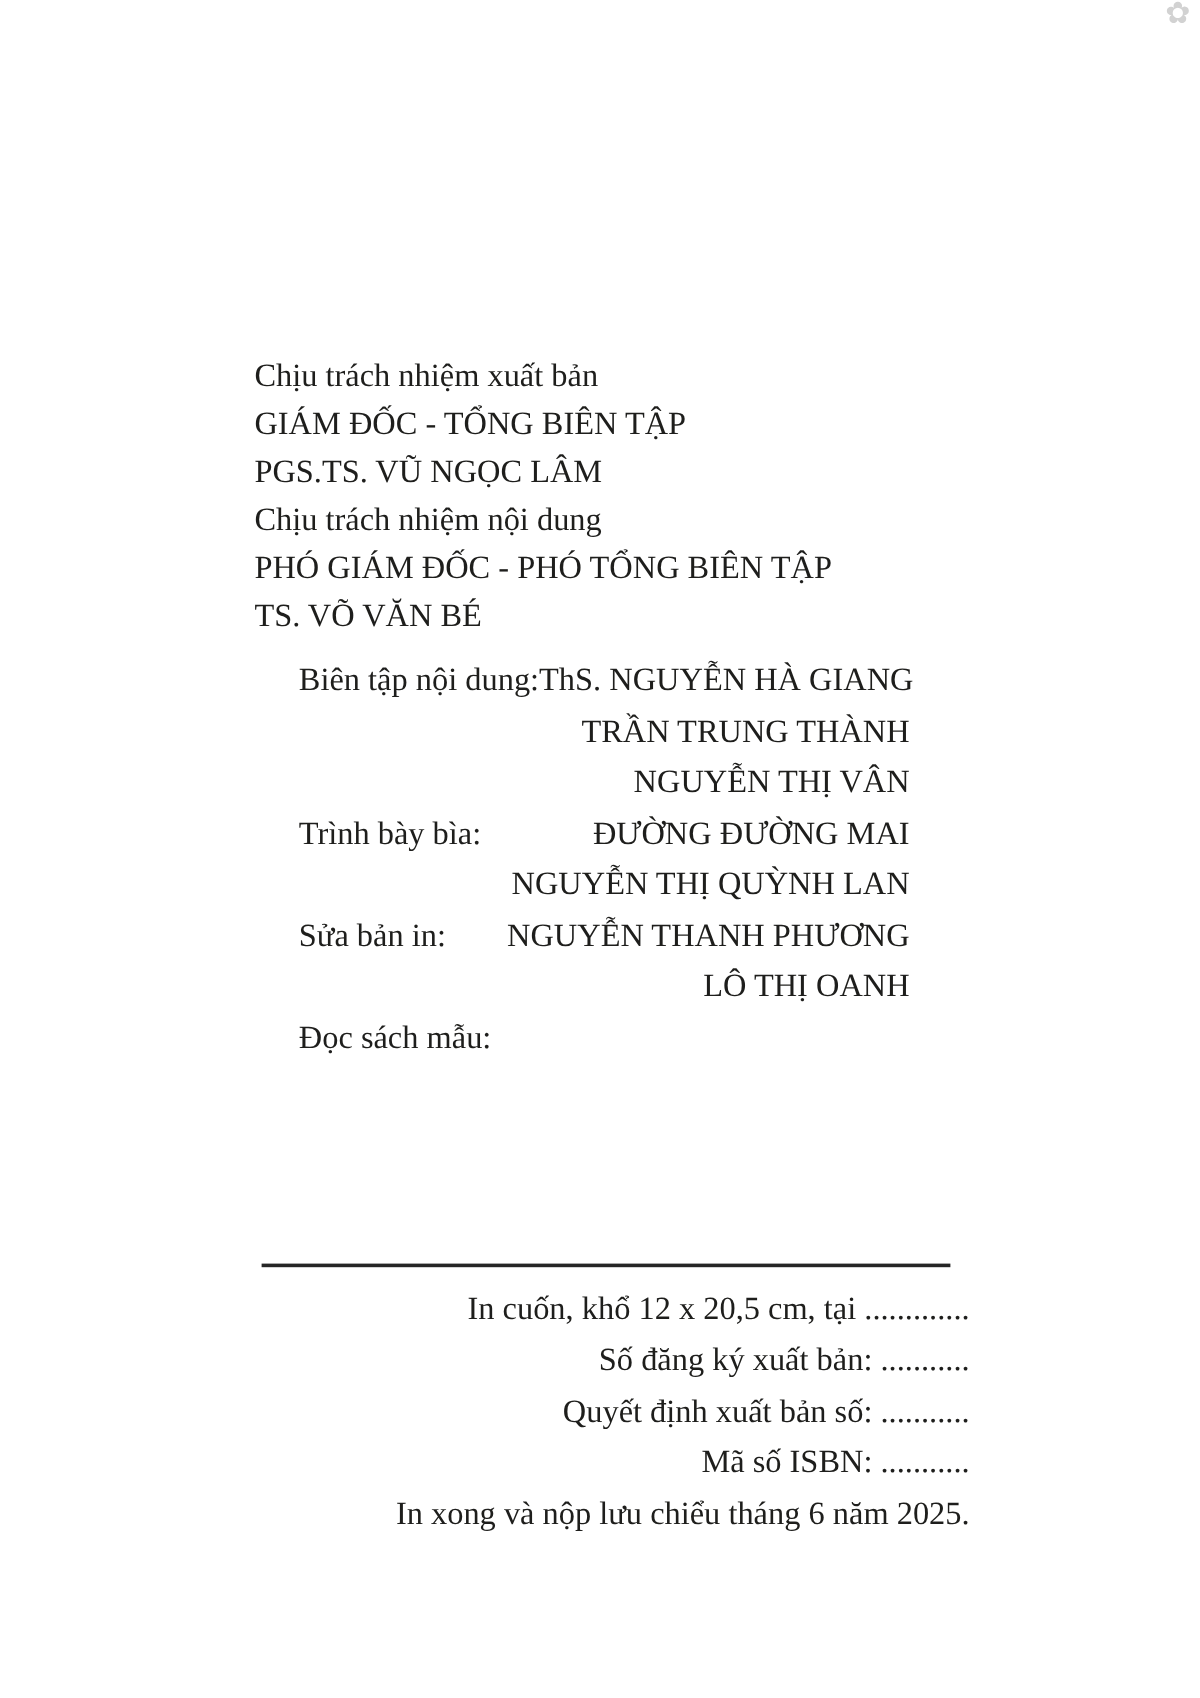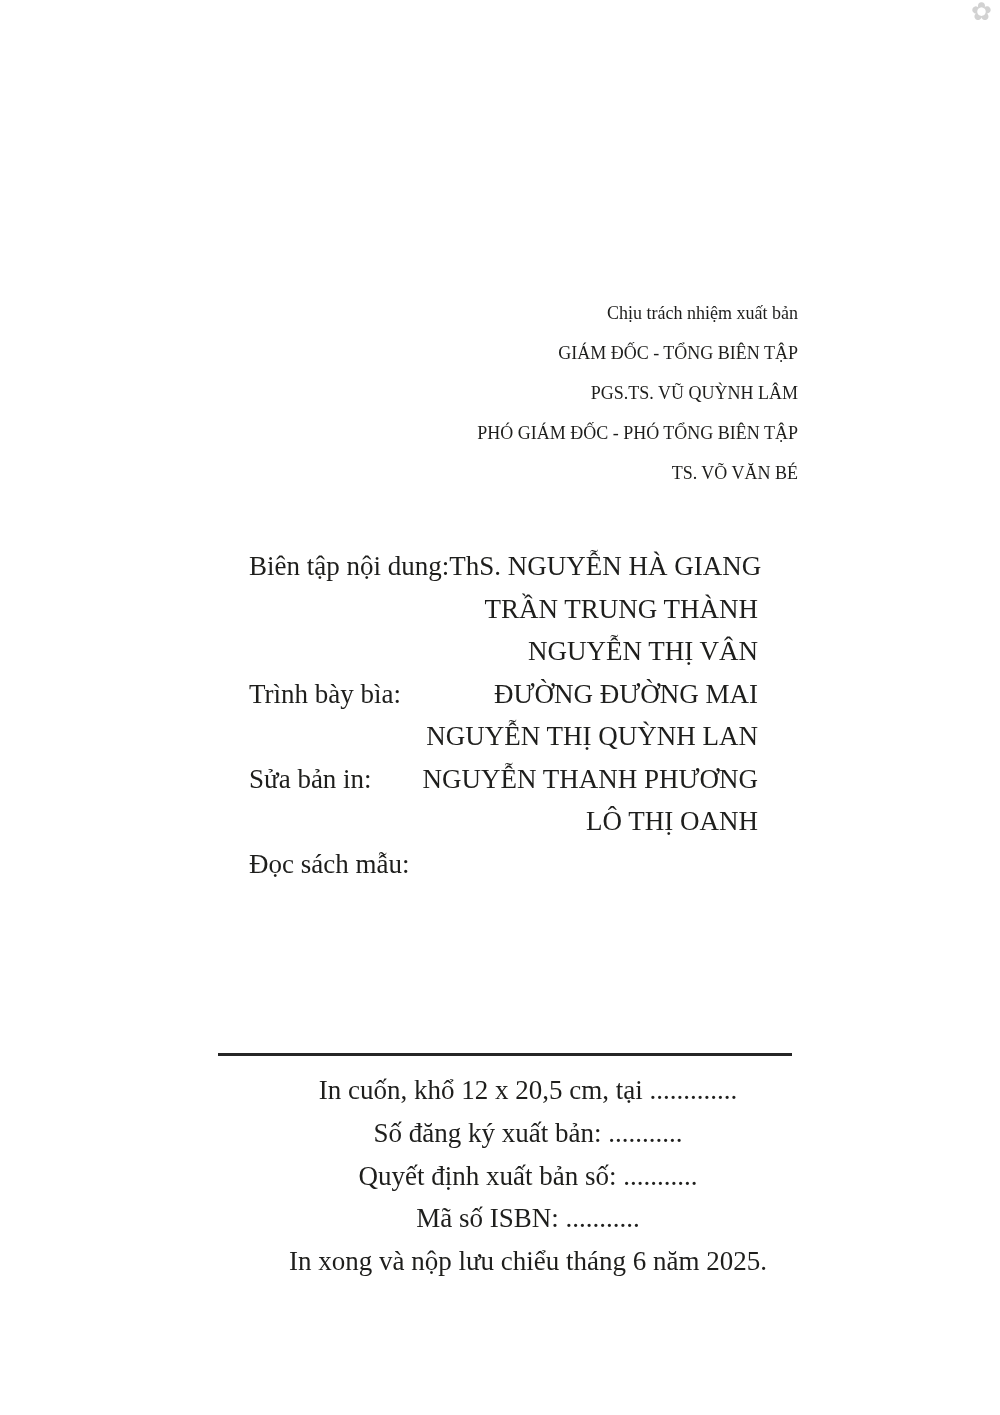--- a/index.html
+++ b/index.html
@@ -24,22 +24,22 @@
     line-height: 30px;
     color: #d2d2d2;
     user-select: none;
   }
   
   .resp-block {
     position: absolute;
     top: 293px;
     left: 212px;
     width: 586px;
-    text-align: right;
-    font-size: 18px;
+    text-align: left;
+    font-size: 27px;
     line-height: 40px;
     white-space: nowrap;
   }
   
   .credits {
     position: absolute;
     top: 545px;
     left: 249px;
     width: 509px;
     font-size: 27px;
@@ -59,39 +59,40 @@
     top: 1053px;
     left: 218px;
     width: 574px;
     height: 3px;
     background: #262626;
   }
   
   .printing {
     position: absolute;
     top: 1069px;
-    left: 228px;
+    left: 208px;
     width: 600px;
     font-size: 27px;
     line-height: 42.8px;
-    text-align: center;
+    text-align: right;
     white-space: nowrap;
   }
 </style>
 </head>
 <body>
 
 <div class="page">
 
   <span class="corner-flower" style="color: rgb(210, 210, 210);">✿</span>
 
   <div class="resp-block">
     <div>Chịu trách nhiệm xuất bản</div>
     <div>GIÁM ĐỐC - TỔNG BIÊN TẬP</div>
-    <div>PGS.TS. VŨ QUỲNH LÂM</div>
+    <div>PGS.TS. VŨ NGỌC LÂM</div>
+    <div>Chịu trách nhiệm nội dung</div>
     <div>PHÓ GIÁM ĐỐC - PHÓ TỔNG BIÊN TẬP</div>
     <div>TS. VÕ VĂN BÉ</div>
   </div>
 
   <div class="credits">
     <div class="credit-row">
       <span class="credit-label">Biên tập nội dung:</span>
       <span class="credit-name">ThS. NGUYỄN HÀ GIANG</span>
     </div>
     <div class="credit-row">

